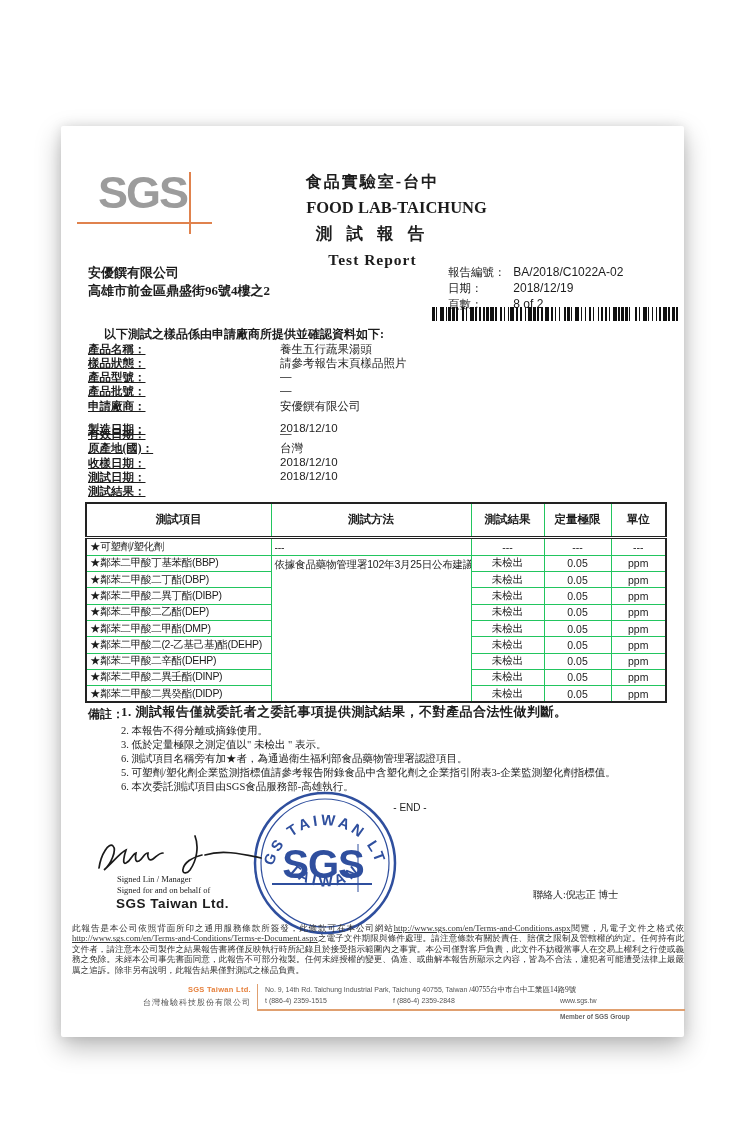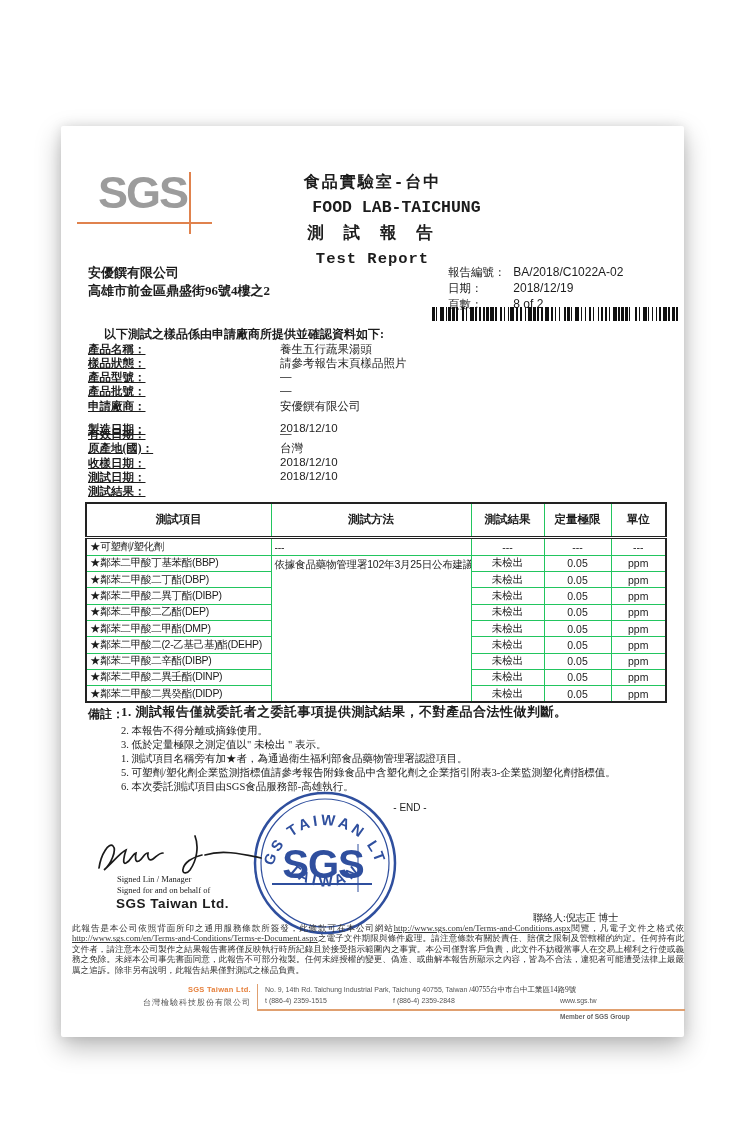--- a/index.html
+++ b/index.html
@@ -8,21 +8,21 @@
   .card { position:absolute; left:61px; top:126px; width:623px; height:911px; background:#fff;
           border-radius:2px; box-shadow:0 10px 26px rgba(0,0,0,.28), 0 0 12px rgba(0,0,0,.10); }
 
   
   .logo-text { position:absolute; left:37px; top:44px; font-size:45px; font-weight:bold; letter-spacing:-2px;
                color:#9c9c9c; font-family:"Liberation Sans", sans-serif; line-height:1; }
   .logo-hline { position:absolute; left:16px; top:96px; width:135px; height:2px; background:#e0824d; }
   .logo-vline { position:absolute; left:128px; top:46px; width:2px; height:62px; background:#e0824d; }
 
   
-  .hdr { position:absolute; left:0; right:0; top:46px; text-align:center; font-family:Liberation Mono, monospace; }
+  .hdr { position:absolute; left:0; right:0; top:46px; text-align:center; font-family:Liberation Serif, serif; }
   .hdr .zh1 { font-size:16px; font-weight:bold; letter-spacing:2px; }
   .hdr .en1 { font-size:16.5px; font-weight:bold; margin-top:5px;padding-left:48px; }
   .hdr .zh2 { font-size:16.5px; font-weight:bold; letter-spacing:5px; margin-top:5px; }
   .hdr .en2 { font-size:15.5px; font-weight:bold; margin-top:6px; letter-spacing:1px; }
 
   .applicant { position:absolute; left:27px; top:138px; font-family:"Liberation Serif", serif; font-weight:bold; font-size:13px; line-height:17.5px; }
 
   .meta-row { position:absolute; left:387px; font-size:12px; white-space:nowrap; }
   .meta-row .lbl { display:inline-block; width:62px; font-family:"Liberation Serif", serif; font-size:11.5px; }
   .meta-row .val { font-family:"Liberation Sans", sans-serif; }
@@ -51,21 +51,21 @@
 
   .end-marker { position:absolute; left:309px; top:676px; width:80px; text-align:center; font-size:10px; color:#222; }
 
   .stamp { position:absolute; left:189px; top:662px; }
 
   .sig-svg { position:absolute; left:30px; top:702px; }
   .sig-name { position:absolute; left:56px; top:748px; font-family:"Liberation Serif", serif; font-size:8.5px; color:#222; }
   .sig-behalf { position:absolute; left:56px; top:759px; font-family:"Liberation Serif", serif; font-size:8.5px; color:#222; }
   .sig-company { position:absolute; left:55px; top:770px; font-size:13.5px; font-weight:bold; letter-spacing:0.5px; }
 
-  .contact { position:absolute; left:472px; top:762px; font-family:"Liberation Serif", serif; font-size:10px;margin-top:23px; }
+  .contact { position:absolute; left:472px; top:762px; font-family:"Liberation Serif", serif; font-size:10px; }
 
   .fineprint { position:absolute; left:11px; top:797px; width:612px; font-family:"Liberation Serif", serif;
                font-size:8.6px; line-height:10.4px; color:#333; text-align:justify; }
   .fineprint .link { text-decoration:underline; }
 
   .ft-left { position:absolute; left:40px; top:859px; width:150px; text-align:right; }
   .ft-sgs { font-size:7.5px; font-weight:bold; color:#e6803c; letter-spacing:0.3px; }
   .ft-zh { font-size:8px; color:#555; font-family:"Liberation Serif", serif; margin-top:3px; letter-spacing:1px; }
   .ft-divider { position:absolute; left:196px; top:858px; width:1px; height:25px; background:#e0a070; }
   .ft-addr { position:absolute; left:204px; top:859px; font-size:7px; color:#555; white-space:nowrap; }
@@ -277,21 +277,21 @@
           <td class="c-mid">0.05</td>
           <td class="c-mid">ppm</td>
         </tr>
         <tr>
           <td class="c-item">★鄰苯二甲酸二(2-乙基己基)酯(DEHP)</td>
           <td class="c-mid">未檢出</td>
           <td class="c-mid">0.05</td>
           <td class="c-mid">ppm</td>
         </tr>
         <tr>
-          <td class="c-item">★鄰苯二甲酸二辛酯(DIBP)</td>
+          <td class="c-item">★鄰苯二甲酸二辛酯(DEHP)</td>
           <td class="c-mid">未檢出</td>
           <td class="c-mid">0.05</td>
           <td class="c-mid">ppm</td>
         </tr>
         <tr>
           <td class="c-item">★鄰苯二甲酸二異壬酯(DINP)</td>
           <td class="c-mid">未檢出</td>
           <td class="c-mid">0.05</td>
           <td class="c-mid">ppm</td>
         </tr>
@@ -301,21 +301,21 @@
           <td class="c-mid">0.05</td>
           <td class="c-mid">ppm</td>
         </tr>
       </tbody>
     </table>
 
     <div class="notes-label">備註：</div>
     <div class="note-first">1. 測試報告僅就委託者之委託事項提供測試結果，不對產品合法性做判斷。</div>
     <div class="note" style="top:598px">2. 本報告不得分離或摘錄使用。</div>
     <div class="note" style="top:612px">3. 低於定量極限之測定值以" 未檢出 " 表示。</div>
-    <div class="note" style="top:626px">1. 測試項目名稱旁有加★者，為通過衛生福利部食品藥物管理署認證項目。</div>
+    <div class="note" style="top:626px">6. 測試項目名稱旁有加★者，為通過衛生福利部食品藥物管理署認證項目。</div>
     <div class="note" style="top:640px">5. 可塑劑/塑化劑企業監測指標值請參考報告附錄食品中含塑化劑之企業指引附表3-企業監測塑化劑指標值。</div>
     <div class="note" style="top:654px">6. 本次委託測試項目由SGS食品服務部-高雄執行。</div>
 
     <div class="end-marker">- END -</div>
 
     <svg class="stamp" width="150" height="150" viewBox="0 0 150 150">
       <defs>
         <path id="arcTop" d="M 23,80 A 53,53 0 0 1 127,80"></path>
         <path id="arcBot" d="M 29,68 A 50,50 0 0 0 121,68"></path>
       </defs>

